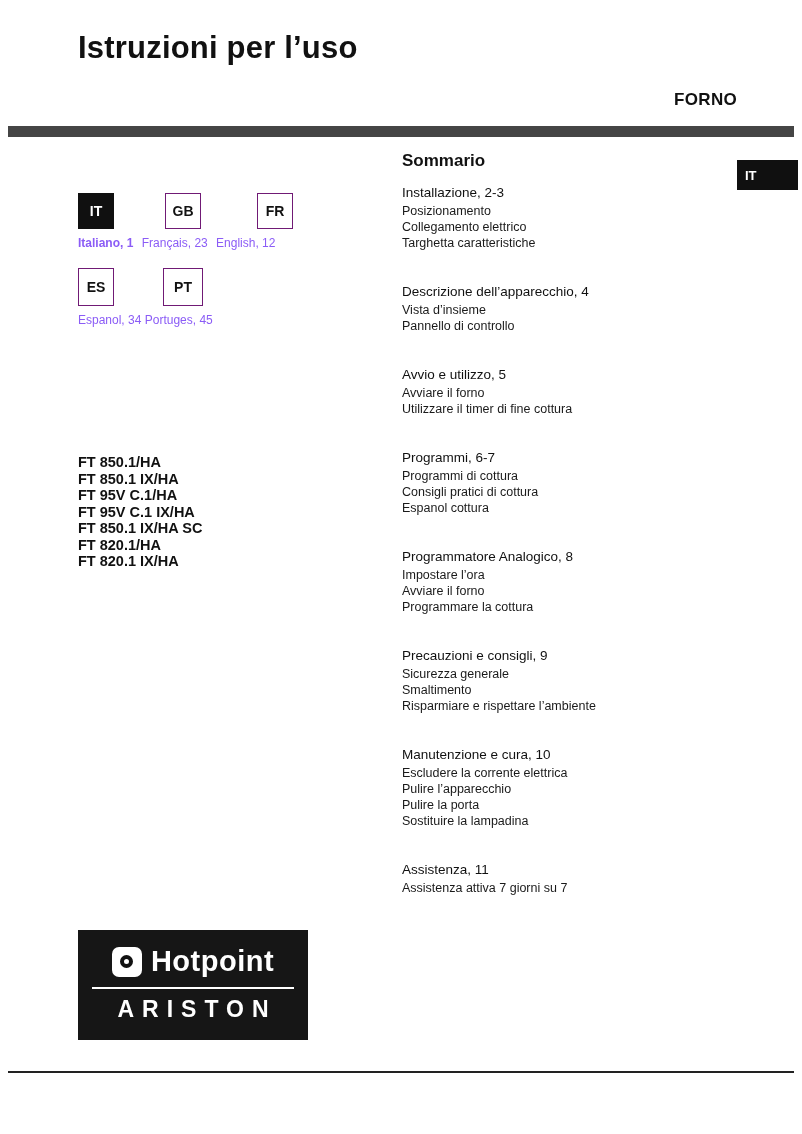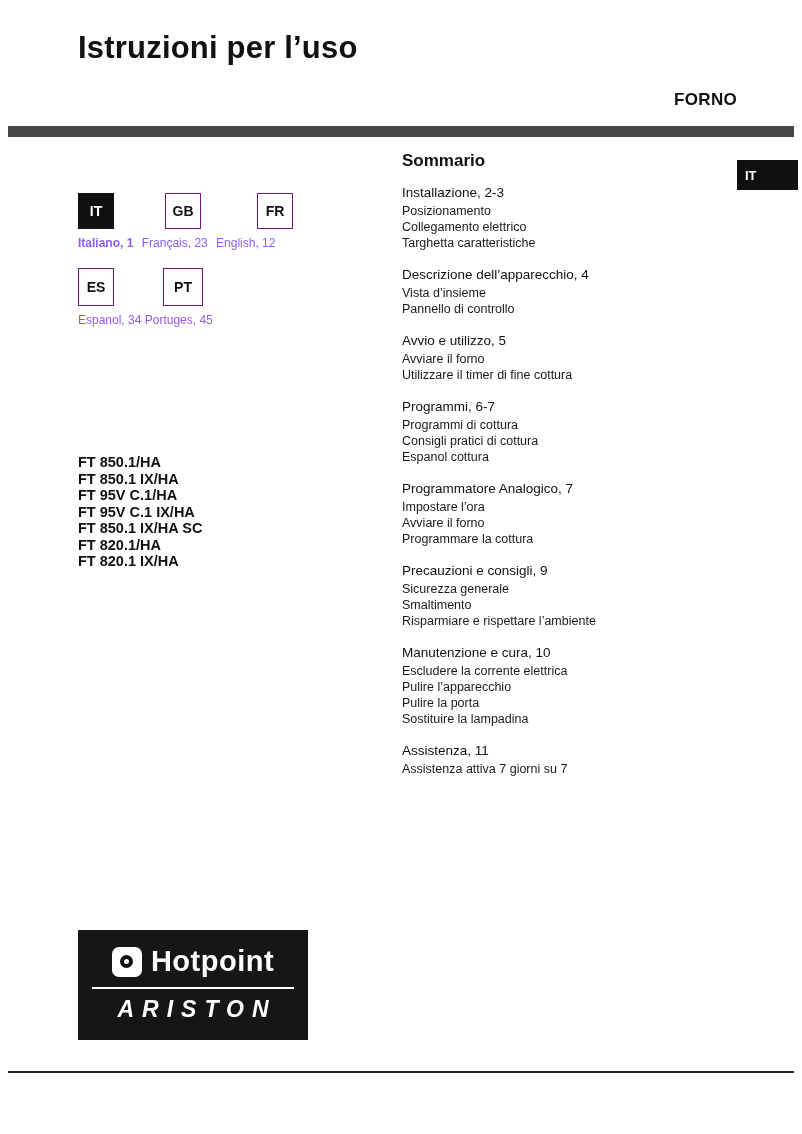--- a/index.html
+++ b/index.html
@@ -34,32 +34,32 @@
   .lang-labels { position:absolute; left:0; top:43px; font-size:12px; white-space:nowrap; color:#8b5cf6; }
   .lang-labels span { margin-right:5px; }
   .lang-labels .bold { font-weight:700; }
   .lang-labels.row2 { top:120px; }
 
   .models { position:absolute; left:78px; top:454px; font-size:14.5px; font-weight:700; line-height:16.5px; white-space:nowrap; }
 
   .sommario { position:absolute; left:402px; top:150px; width:345px; }
   .sommario h2 { font-size:17px; font-weight:700; line-height:22px; }
   .toc-sections { margin-top:12px; }
-  .toc-section { margin-top:15px; }
+  .toc-section { margin-top:32px; }
   .toc-section:first-child { margin-top:0; }
   .toc-title { font-size:13.5px; font-weight:400; line-height:17px; margin-bottom:2px; }
   .toc-item { font-size:12.5px; line-height:16px; color:#1a1a1a; }
 
   .logo { position:absolute; left:78px; top:930px; width:230px; height:110px; background:#161616; color:#fff; }
   .logo-top { display:flex; align-items:center; justify-content:center; gap:9px; padding-top:15px; }
   .logo-icon { width:30px; height:30px; background:#fff; border-radius:7px; display:flex; align-items:center; justify-content:center; }
   .logo-dot { width:13px; height:13px; border:4px solid #111; border-radius:50%; background:#fff; display:block; }
   .logo-brand { font-size:29px; font-weight:700; letter-spacing:0.5px; }
   .logo-divider { height:2px; background:#fff; margin:9px 14px 7px; }
-  .logo-sub { text-align:center; font-size:23px; font-weight:700; letter-spacing:8px; padding-left:8px;font-style:italic; }
+  .logo-sub { text-align:center; font-size:23px; font-weight:700; letter-spacing:8px; padding-left:8px; }
 
   .bottom-rule { position:absolute; left:8px; top:1071px; width:786px; height:0; border-top:2px solid #222; }
 </style>
 </head>
 <body>
 
 <div class="page">
 
   <h1 class="title">Istruzioni per l’uso</h1>
   <div class="product">FORNO</div>
@@ -124,21 +124,21 @@
           <div class="toc-item">Avviare il forno</div>
           <div class="toc-item">Utilizzare il timer di fine cottura</div>
         </div>
         <div class="toc-section">
           <div class="toc-title">Programmi, 6-7</div>
           <div class="toc-item">Programmi di cottura</div>
           <div class="toc-item">Consigli pratici di cottura</div>
           <div class="toc-item">Espanol cottura</div>
         </div>
         <div class="toc-section">
-          <div class="toc-title">Programmatore Analogico, 7</div>
+          <div class="toc-title">Programmatore Analogico, 8</div>
           <div class="toc-item">Impostare l’ora</div>
           <div class="toc-item">Avviare il forno</div>
           <div class="toc-item">Programmare la cottura</div>
         </div>
         <div class="toc-section">
           <div class="toc-title">Precauzioni e consigli, 9</div>
           <div class="toc-item">Sicurezza generale</div>
           <div class="toc-item">Smaltimento</div>
           <div class="toc-item">Risparmiare e rispettare l’ambiente</div>
         </div>

